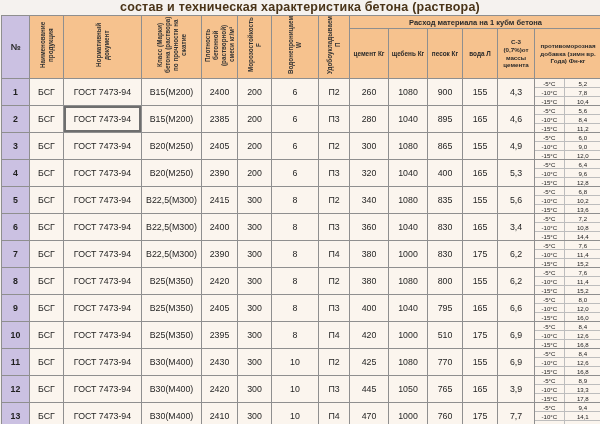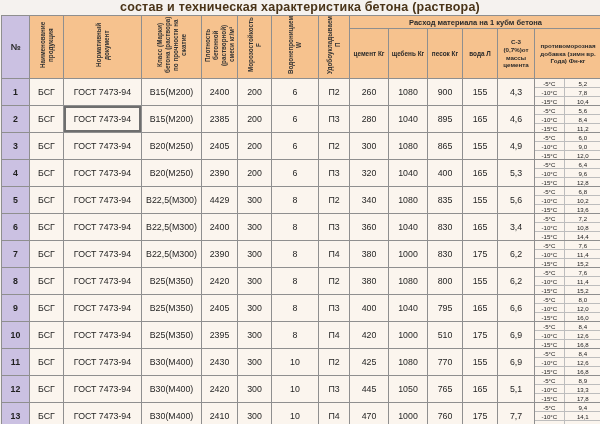--- a/index.html
+++ b/index.html
@@ -218,21 +218,21 @@
                 <span class="af-val">12,8</span>
               </div>
             </div>
           </td>
         </tr>
         <tr>
           <td class="num">5</td>
           <td>БСГ</td>
           <td>ГОСТ 7473-94</td>
           <td>В22,5(М300)</td>
-          <td>4429</td>
+          <td>2415</td>
           <td>300</td>
           <td>8</td>
           <td>П2</td>
           <td>340</td>
           <td>1080</td>
           <td>835</td>
           <td>155</td>
           <td>5,6</td>
           <td class="af-cell">
             <div class="af-grid">
@@ -443,21 +443,21 @@
           <td>ГОСТ 7473-94</td>
           <td>В30(М400)</td>
           <td>2420</td>
           <td>300</td>
           <td>10</td>
           <td>П3</td>
           <td>445</td>
           <td>1050</td>
           <td>765</td>
           <td>165</td>
-          <td>5,1</td>
+          <td>3,9</td>
           <td class="af-cell">
             <div class="af-grid">
               <div class="af-row">
                 <span class="af-temp">-5°С</span>
                 <span class="af-val">8,9</span>
               </div>
               <div class="af-row">
                 <span class="af-temp">-10°С</span>
                 <span class="af-val">13,3</span>
               </div>

